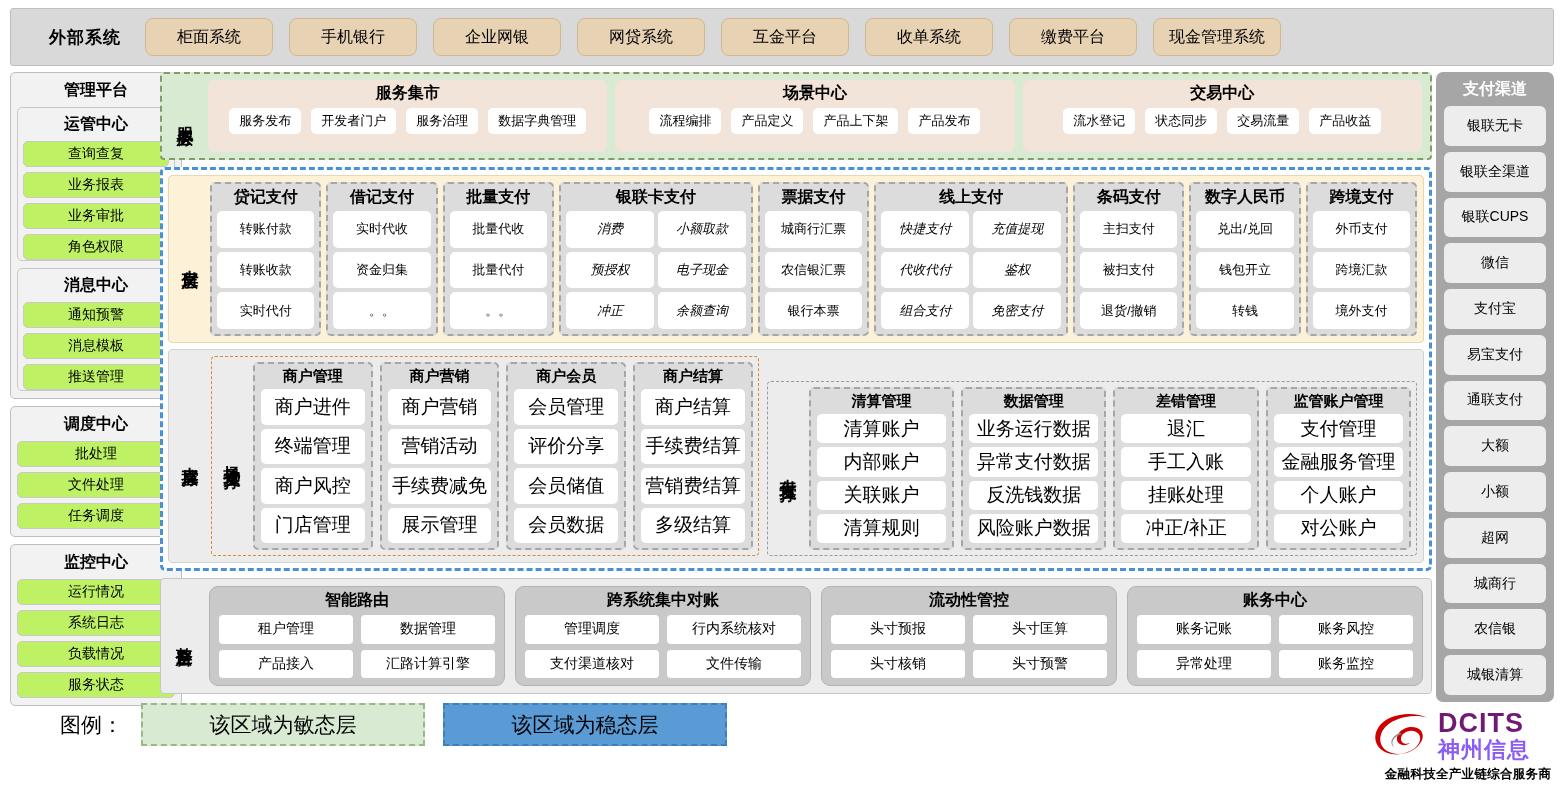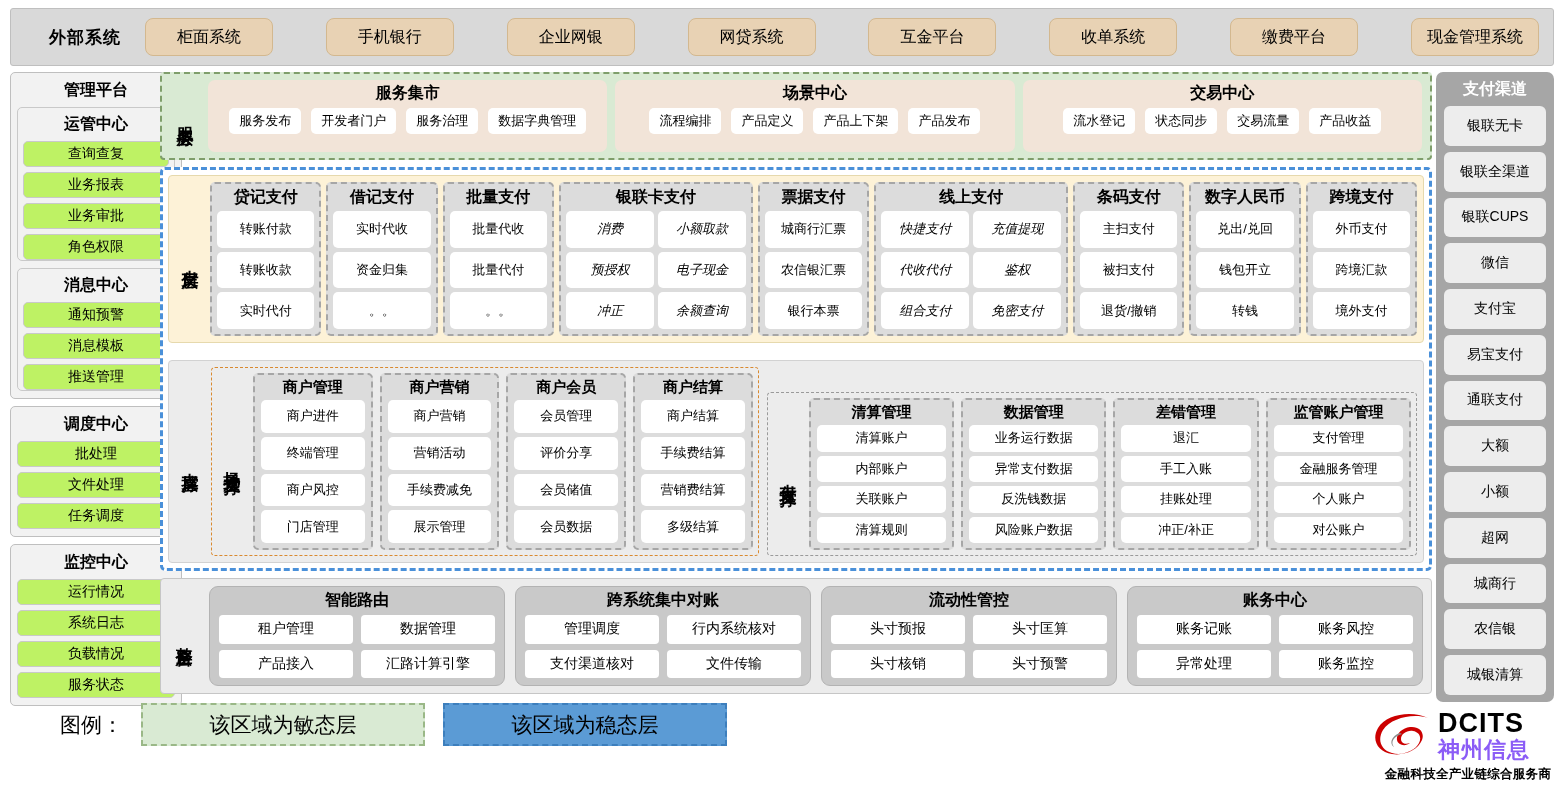--- a/index.html
+++ b/index.html
@@ -12,21 +12,21 @@
     position: relative;
   }
 
   
   .ext-bar {
     position: absolute; left: 10px; top: 8px; width: 1544px; height: 58px;
     background: #d9d9d9; border: 1px solid #bfbfbf; border-radius: 3px;
     display: flex; align-items: center; padding: 0 14px;
   }
   .ext-title { font-weight: bold; font-size: 17px; width: 120px; text-align: center; letter-spacing: 1px; }
-  .ext-items { display: flex; flex: 1; justify-content: space-between; gap: 26px; }
+  .ext-items { display: flex; flex: 1; justify-content: flex-start; gap: 16px; }
   .ext-chip {
     background: #e8d2b4; border: 1px solid #d3b88f; border-radius: 8px;
     height: 38px; min-width: 128px; display: flex; align-items: center; justify-content: center;
     font-size: 16px; padding: 0 12px; white-space: nowrap;
   }
 
   
   .stage { position: absolute; left: 10px; top: 72px; width: 1544px; height: 630px; }
 
   
@@ -68,21 +68,21 @@
   .svc-group-title { font-weight: bold; font-size: 16px; margin-bottom: 4px; }
   .svc-chips { display: flex; gap: 10px; justify-content: center; width: 100%; }
   .svc-chip {
     background: #fff; border-radius: 5px; height: 26px; padding: 0 10px;
     display: flex; align-items: center; justify-content: center; font-size: 13px; white-space: nowrap;
   }
 
   
   .blue-box {
     margin-top: 7px; background: #ffffff; border: 3px dashed #4a90d9; border-radius: 5px;
-    padding: 5px; height: 404px; display: flex; flex-direction: column; gap: 17px;
+    padding: 5px; height: 404px; display: flex; flex-direction: column; gap: 6px;
   }
 
   
   .pay-layer {
     background: #fdf2d7; border: 1px solid #e6d9ad; border-radius: 4px;
     display: flex; align-items: stretch; padding: 6px 6px; gap: 5px; height: 168px;
   }
   .pay-group {
     background: #dcdcdc; border: 2px dashed #a6a6a6; border-radius: 5px;
     display: flex; flex-direction: column; align-items: center; padding: 3px 5px 5px; flex: 1;
@@ -110,21 +110,21 @@
   .sup-block.paysup { border: 1px dashed #9a9a9a; flex: 1.25; margin-top: 25px; }
   .sup-cols { display: flex; flex: 1; gap: 7px; }
   .sup-group {
     background: #dcdcdc; border: 2px dashed #a6a6a6; border-radius: 5px;
     display: flex; flex-direction: column; align-items: center; padding: 3px 6px 5px; flex: 1;
   }
   .sup-group-title { font-weight: bold; font-size: 15px; margin-bottom: 3px; white-space: nowrap; }
   .sup-items { display: flex; flex-direction: column; gap: 4px; width: 100%; flex: 1; }
   .sup-item {
     background: #fff; border-radius: 5px; flex: 1; display: flex; align-items: center;
-    justify-content: center; font-size: 13px; white-space: nowrap;
+    justify-content: center; font-size: 19px; white-space: nowrap;
   }
 
   
   .int-layer {
     margin-top: 7px; background: #ececec; border: 1px solid #c6c6c6; border-radius: 4px;
     display: flex; align-items: stretch; padding: 7px 8px; gap: 10px; height: 116px;
   }
   .int-group {
     background: #c9c9c9; border: 1px solid #b3b3b3; border-radius: 9px; flex: 1;
     display: flex; flex-direction: column; align-items: center; padding: 3px 9px 7px;
@@ -156,21 +156,21 @@
     font-size: 21px;
   }
   .legend-agile { background: #d9ead3; border: 2px dashed #9ab887; }
   .legend-stable { background: #5b9bd5; border: 2px dashed #3d7fbd; }
 
   
   .logo { position: absolute; left: 1372px; top: 710px; width: 192px; height: 86px; }
   .logo-row { display: flex; align-items: center; gap: 4px; }
   .logo-mark { width: 62px; height: 48px; flex: none; }
   .logo-text { display: flex; flex-direction: column; line-height: 1; }
-  .logo-en { color: #000000; font-weight: bold; font-size: 27px; letter-spacing: 1px; }
+  .logo-en { color: #701a75; font-weight: bold; font-size: 27px; letter-spacing: 1px; }
   .logo-cn { color: #8b5cf6; font-weight: bold; font-size: 22px; letter-spacing: 1px; margin-top: 2px; }
   .logo-tag { font-size: 12.5px; font-weight: bold; text-align: center; margin-top: 5px; letter-spacing: 0.3px; }
 </style>
 </head>
 <body>
 
 <div class="ext-bar">
   <div class="ext-title">外部系统</div>
   <div class="ext-items">
     <div class="ext-chip">柜面系统</div>

